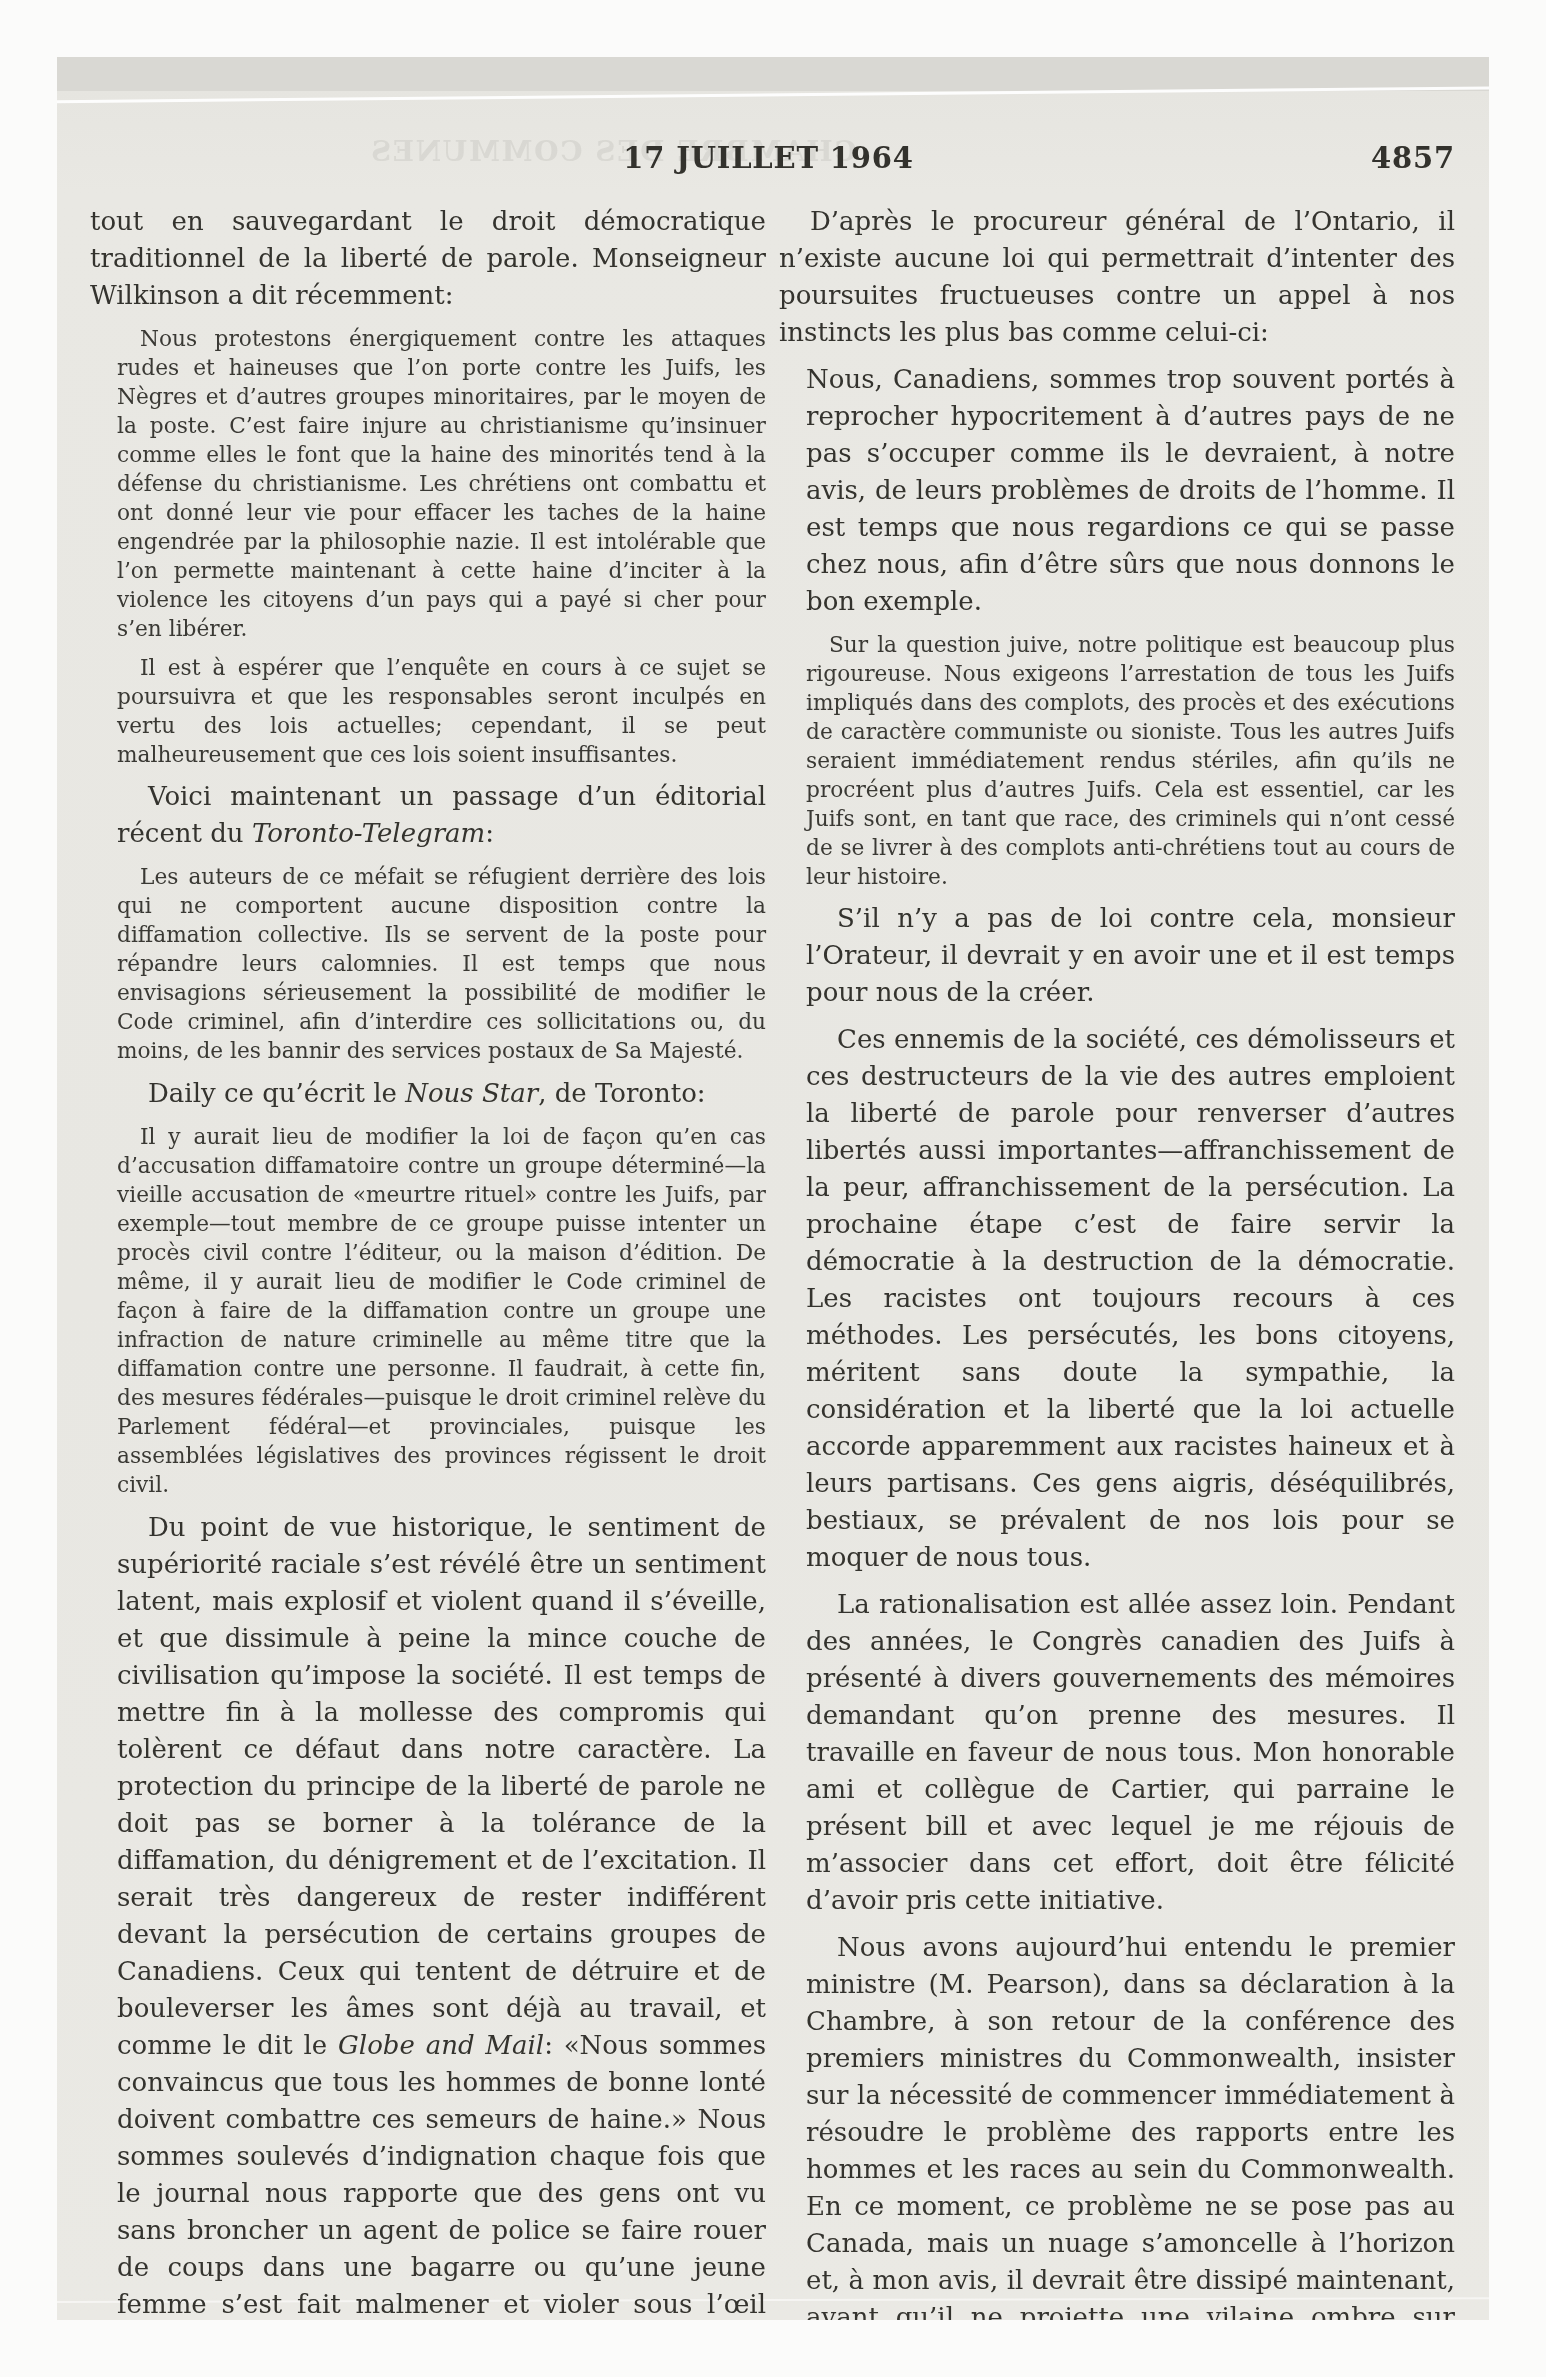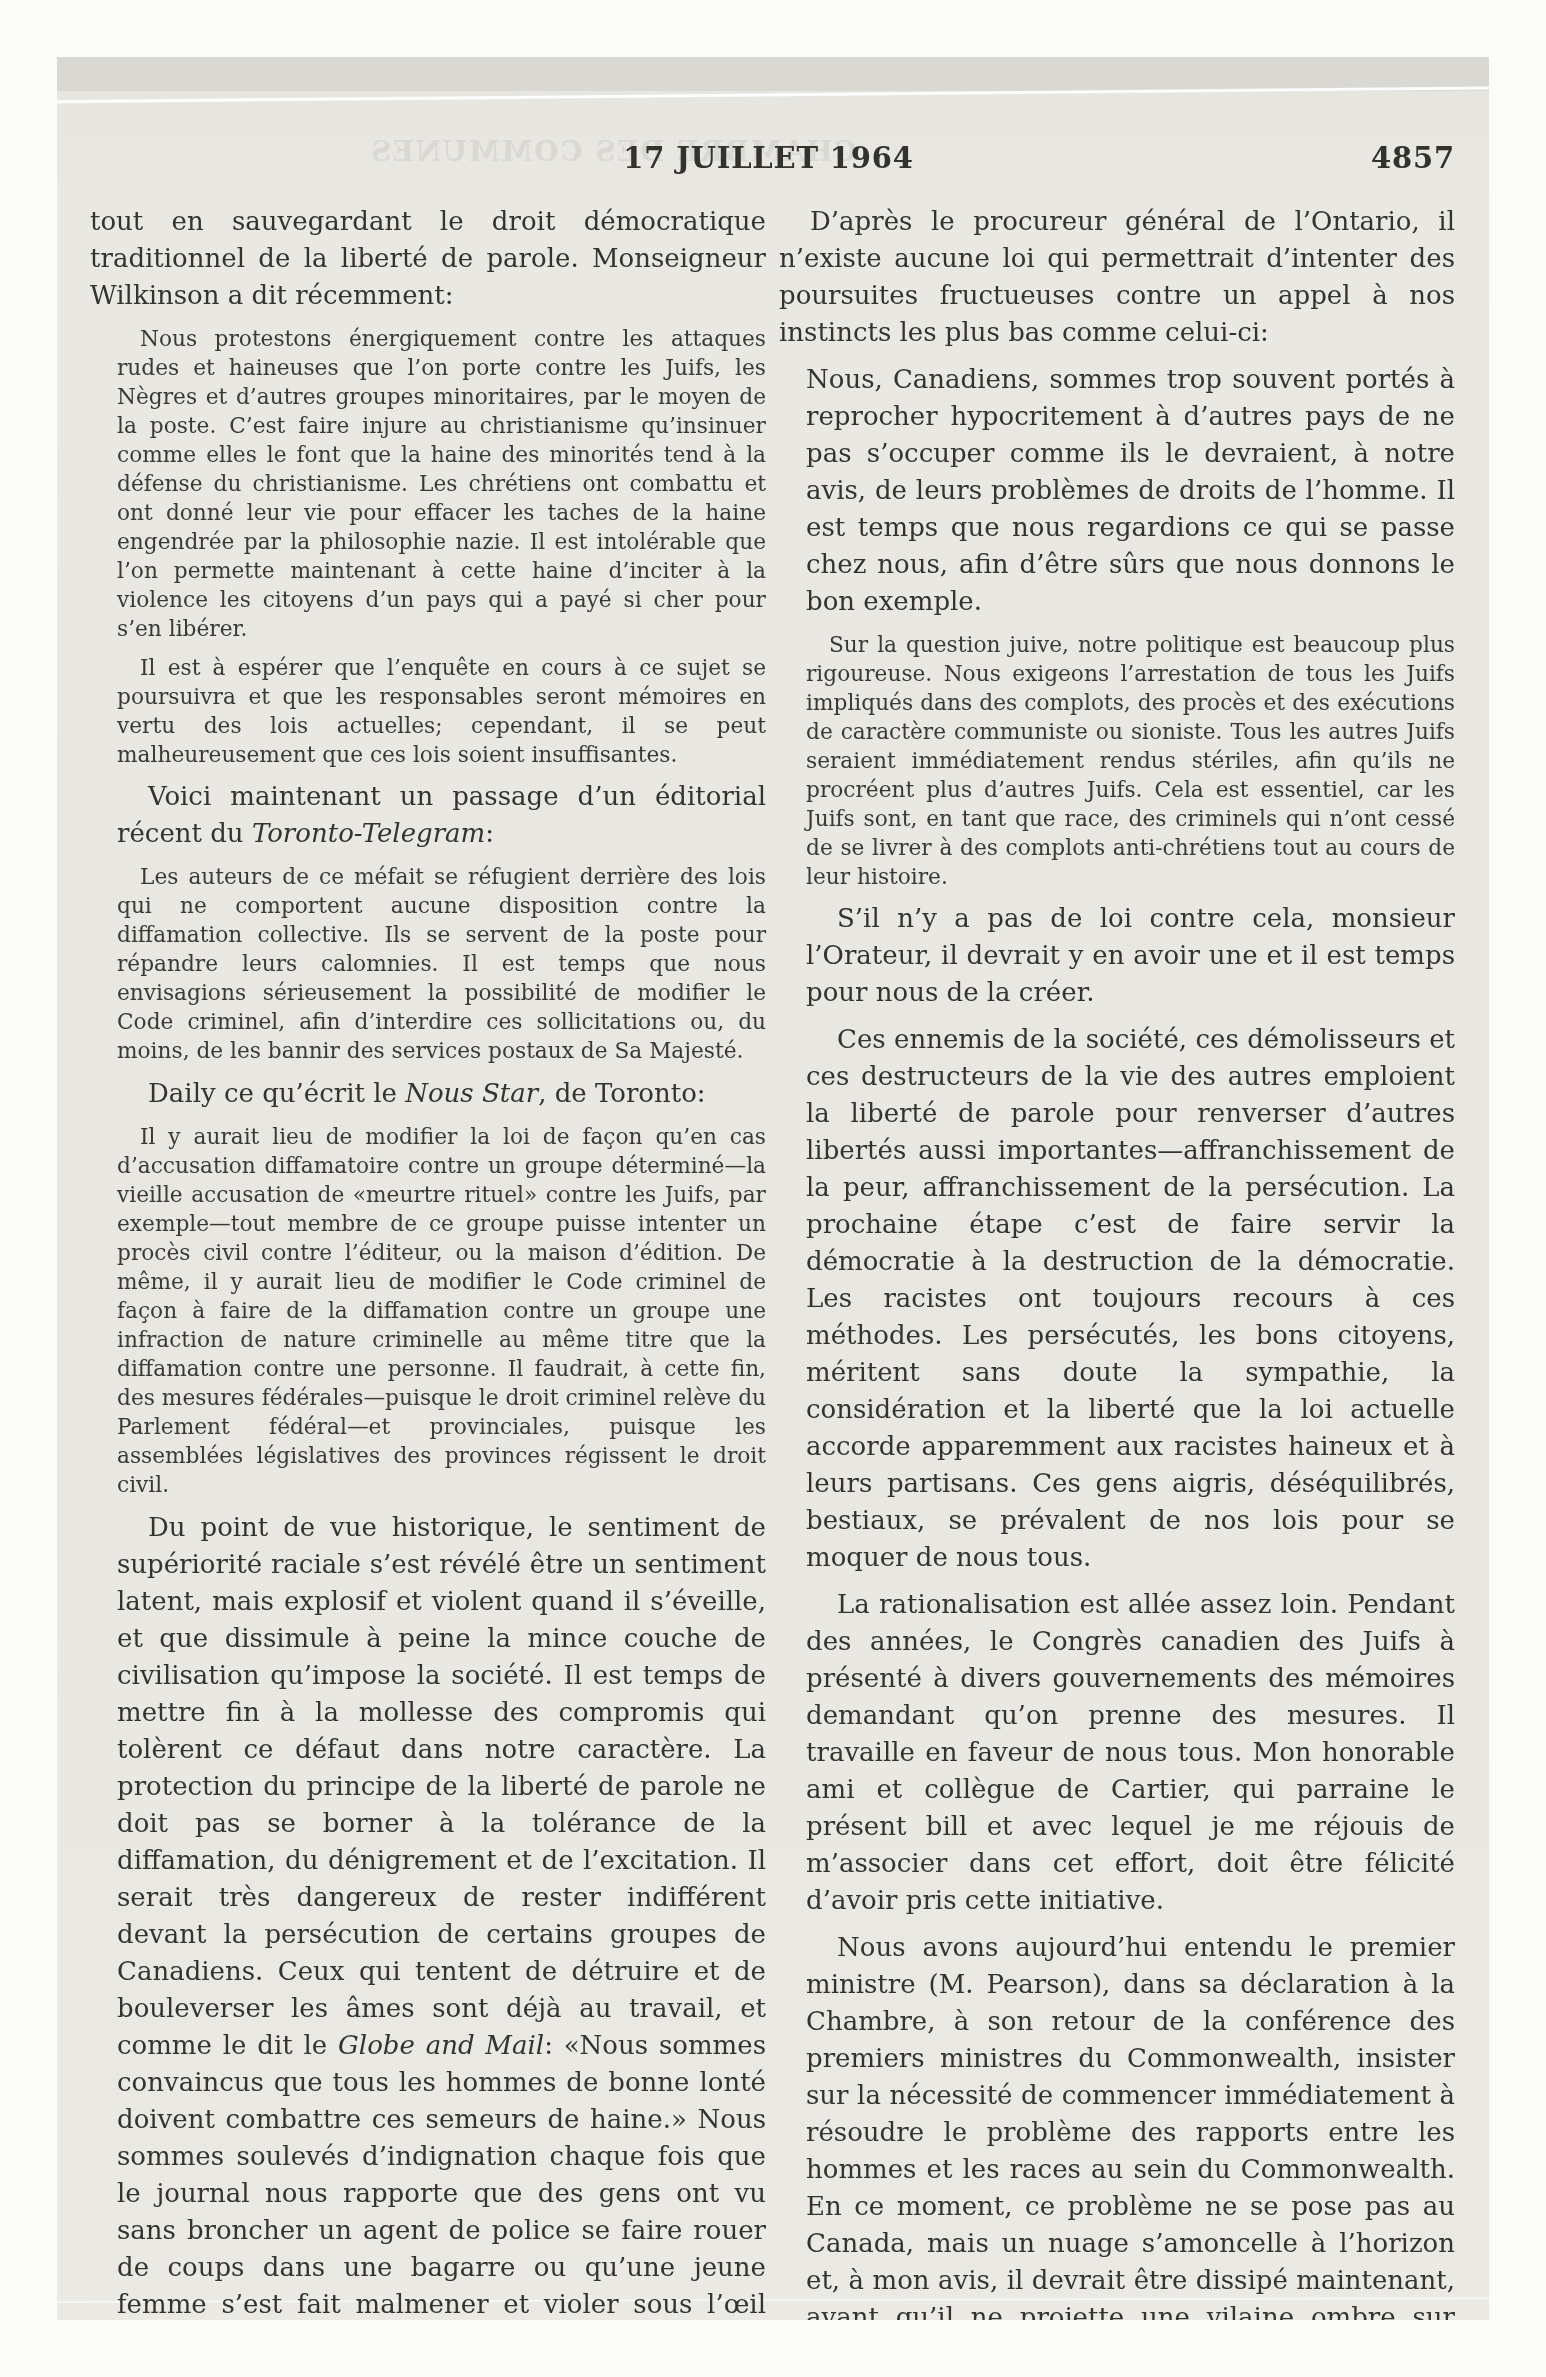--- a/index.html
+++ b/index.html
@@ -124,21 +124,21 @@
 
   <div class="header">
     <span class="date">17 JUILLET 1964</span>
     <span class="pageno">4857</span>
   </div>
 
   <div class="columns">
     <div class="column">
         <div class="para"><span>tout en sauvegardant le droit démocratique traditionnel de la liberté de parole. Monseigneur Wilkinson a dit récemment:</span></div>
         <div class="quote indent"><span>Nous protestons énergiquement contre les attaques rudes et haineuses que l’on porte contre les Juifs, les Nègres et d’autres groupes minoritaires, par le moyen de la poste. C’est faire injure au christianisme qu’insinuer comme elles le font que la haine des minorités tend à la défense du christianisme. Les chrétiens ont combattu et ont donné leur vie pour effacer les taches de la haine engendrée par la philosophie nazie. Il est intolérable que l’on permette maintenant à cette haine d’inciter à la violence les citoyens d’un pays qui a payé si cher pour s’en libérer.</span></div>
-        <div class="quote indent"><span>Il est à espérer que l’enquête en cours à ce sujet se poursuivra et que les responsables seront mémoires en vertu des lois actuelles; cependant, il se peut malheureusement que ces lois soient insuffisantes.</span></div>
+        <div class="quote indent"><span>Il est à espérer que l’enquête en cours à ce sujet se poursuivra et que les responsables seront inculpés en vertu des lois actuelles; cependant, il se peut malheureusement que ces lois soient insuffisantes.</span></div>
         <div class="para indent"><span>Voici maintenant un passage d’un éditorial récent du </span><span class="it">Toronto-Telegram</span><span>:</span></div>
         <div class="quote indent"><span>Les auteurs de ce méfait se réfugient derrière des lois qui ne comportent aucune disposition contre la diffamation collective. Ils se servent de la poste pour répandre leurs calomnies. Il est temps que nous envisagions sérieusement la possibilité de modifier le Code criminel, afin d’interdire ces sollicitations ou, du moins, de les bannir des services postaux de Sa Majesté.</span></div>
         <div class="para indent"><span>Daily ce qu’écrit le </span><span class="it">Nous Star</span><span>, de Toronto:</span></div>
         <div class="quote indent"><span>Il y aurait lieu de modifier la loi de façon qu’en cas d’accusation diffamatoire contre un groupe déterminé—la vieille accusation de «meurtre rituel» contre les Juifs, par exemple—tout membre de ce groupe puisse intenter un procès civil contre l’éditeur, ou la maison d’édition. De même, il y aurait lieu de modifier le Code criminel de façon à faire de la diffamation contre un groupe une infraction de nature criminelle au même titre que la diffamation contre une personne. Il faudrait, à cette fin, des mesures fédérales—puisque le droit criminel relève du Parlement fédéral—et provinciales, puisque les assemblées législatives des provinces régissent le droit civil.</span></div>
         <div class="para indent"><span>Du point de vue historique, le sentiment de supériorité raciale s’est révélé être un sentiment latent, mais explosif et violent quand il s’éveille, et que dissimule à peine la mince couche de civilisation qu’impose la société. Il est temps de mettre fin à la mollesse des compromis qui tolèrent ce défaut dans notre caractère. La protection du principe de la liberté de parole ne doit pas se borner à la tolérance de la diffamation, du dénigrement et de l’excitation. Il serait très dangereux de rester indifférent devant la persécution de certains groupes de Canadiens. Ceux qui tentent de détruire et de bouleverser les âmes sont déjà au travail, et comme le dit le </span><span class="it">Globe and Mail</span><span>: «Nous sommes convaincus que tous les hommes de bonne lonté doivent combattre ces semeurs de haine.» Nous sommes soulevés d’indignation chaque fois que le journal nous rapporte que des gens ont vu sans broncher un agent de police se faire rouer de coups dans une bagarre ou qu’une jeune femme s’est fait malmener et violer sous l’œil impassible de spectateurs.</span></div>
       </div>
     <div class="column">
         <div class="para indent"><span>D’après le procureur général de l’Ontario, il n’existe aucune loi qui permettrait d’intenter des poursuites fructueuses contre un appel à nos instincts les plus bas comme celui-ci:</span></div>
         <div class="para"><span>Nous, Canadiens, sommes trop souvent portés à reprocher hypocritement à d’autres pays de ne pas s’occuper comme ils le devraient, à notre avis, de leurs problèmes de droits de l’homme. Il est temps que nous regardions ce qui se passe chez nous, afin d’être sûrs que nous donnons le bon exemple.</span></div>
         <div class="quote indent"><span>Sur la question juive, notre politique est beaucoup plus rigoureuse. Nous exigeons l’arrestation de tous les Juifs impliqués dans des complots, des procès et des exécutions de caractère communiste ou sioniste. Tous les autres Juifs seraient immédiatement rendus stériles, afin qu’ils ne procréent plus d’autres Juifs. Cela est essentiel, car les Juifs sont, en tant que race, des criminels qui n’ont cessé de se livrer à des complots anti-chrétiens tout au cours de leur histoire.</span></div>

